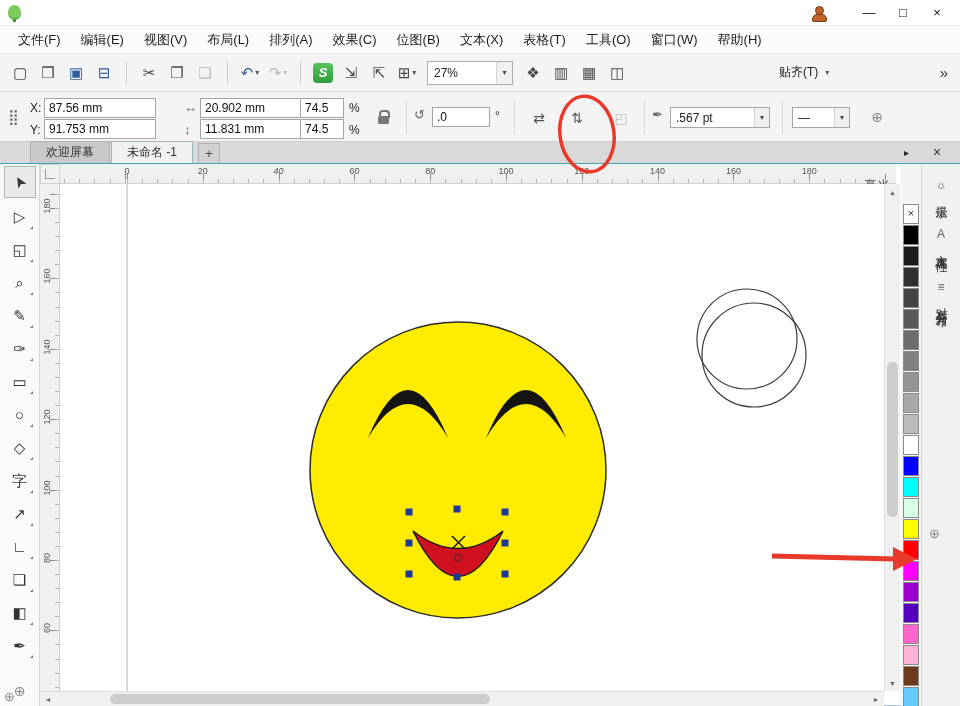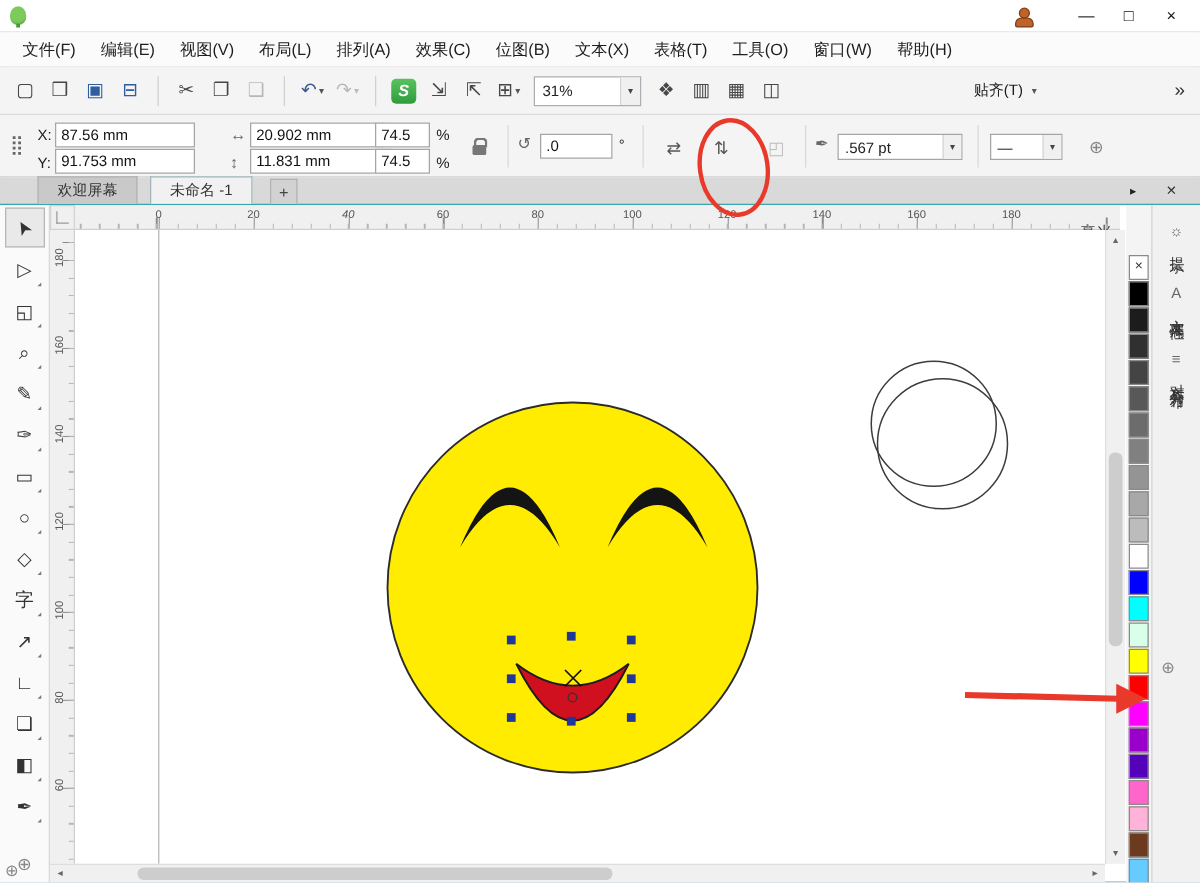--- a/index.html
+++ b/index.html
@@ -50,21 +50,21 @@
   .pb-sep{position:absolute;top:8px;width:1px;height:34px;background:#d8d8d8}
   .pcombo{position:absolute;display:flex;align-items:center;height:21px;background:#fff;border:1px solid #a5a5a5;font-size:12px}
   .pcombo .cv{flex:1;padding:0 5px}
   .pcombo .dd{width:15px;height:100%;display:flex;align-items:center;justify-content:center;border-left:1px solid #d5d5d5;font-size:8px;color:#444;background:#f0f0f0}
   .padlock{width:11px;height:8px;background:#777;border-radius:1.5px;position:relative;margin-top:5px}
   .padlock::before{content:"";position:absolute;left:1px;top:-6px;width:7px;height:6px;border:2px solid #777;border-bottom:none;border-radius:4px 4px 0 0}
   
   .tabbar{position:absolute;left:0;top:142px;width:960px;height:22px;background:#d9d9d9;
     border-bottom:1px solid #3aa6ad;display:flex;align-items:flex-end;padding-left:30px;box-sizing:border-box}
   .doc-tab{height:21px;padding:0 15px;display:flex;align-items:center;font-size:12px;color:#333;
-    background:#c9c9c9;border:1px solid #b2b2b2;border-bottom:none;margin-right:10px}
+    background:#c9c9c9;border:1px solid #b2b2b2;border-bottom:none;margin-right:1px}
   .doc-tab.active{background:#f1f1f1;border-color:#9fb6b8}
   .tab-add{width:20px;height:19px;margin-left:4px;display:flex;align-items:center;justify-content:center;
     background:#d2d2d2;border:1px solid #b2b2b2;border-bottom:none;font-size:13px;color:#444}
   .tab-scroll{position:absolute;left:904px;top:147px;font-size:10px;color:#222}
   .docker-x{position:absolute;left:929px;top:144px;font-size:14px;color:#333;width:16px;text-align:center}
   
   .toolbox{position:absolute;left:0;top:164px;width:40px;height:542px;background:#fafafa;
     border-right:1px solid #d8d8d8;display:flex;flex-direction:column;align-items:center;padding-top:2px;box-sizing:border-box}
   .tool{width:30px;height:30px;margin-bottom:3px;display:flex;align-items:center;justify-content:center;position:relative;flex:0 0 auto}
   .tool .g{font-size:15px;color:#333;line-height:1}
@@ -187,21 +187,21 @@
       <span class="g" data-name="import-icon">⇲</span>
     </div>
     <div class="tbtn" data-name="export-button">
       <span class="g" data-name="export-icon">⇱</span>
     </div>
     <div class="tbtn" data-name="application-launcher-button">
       <span class="g" data-name="application-launcher-icon">⊞</span>
       <span class="dd2" data-name="chevron-down-icon">▾</span>
     </div>
     <div class="combo" data-name="zoom-level-combo">
-      <span class="cv" data-name="zoom-value">31%</span>
+      <span class="cv" data-name="zoom-value">27%</span>
       <span class="dd" data-name="chevron-down-icon">▾</span>
     </div>
     <div class="tbtn" data-name="fullscreen-preview-button">
       <span class="g" data-name="fullscreen-preview-icon">❖</span>
     </div>
     <div class="tbtn" data-name="show-rulers-button">
       <span class="g" data-name="show-rulers-icon">▥</span>
     </div>
     <div class="tbtn" data-name="show-grid-button">
       <span class="g" data-name="show-grid-icon">▦</span>

